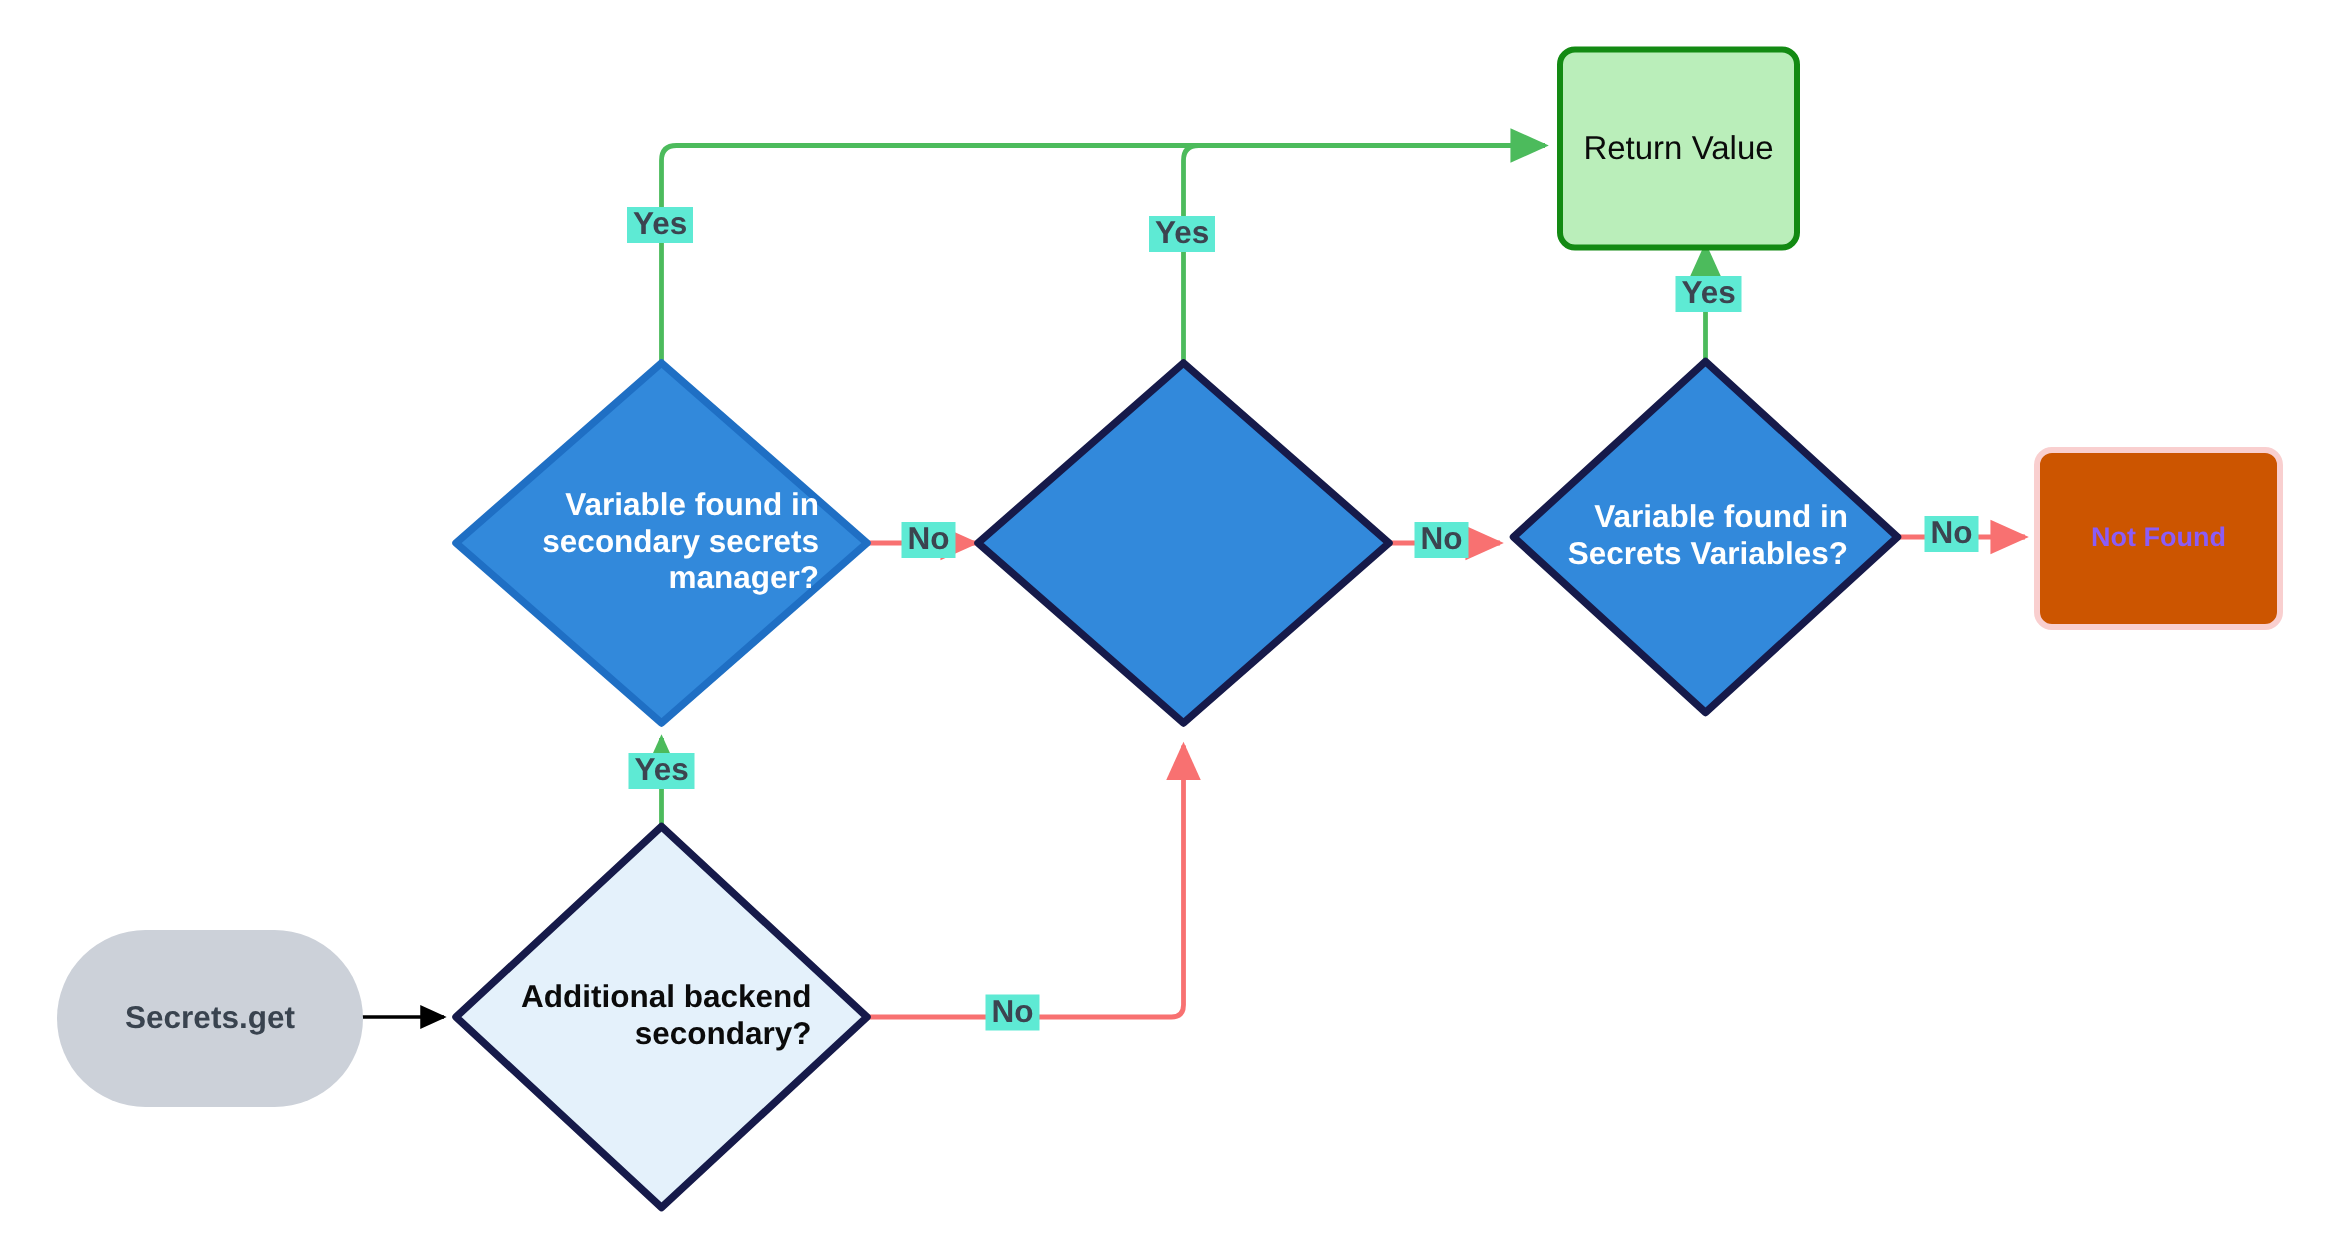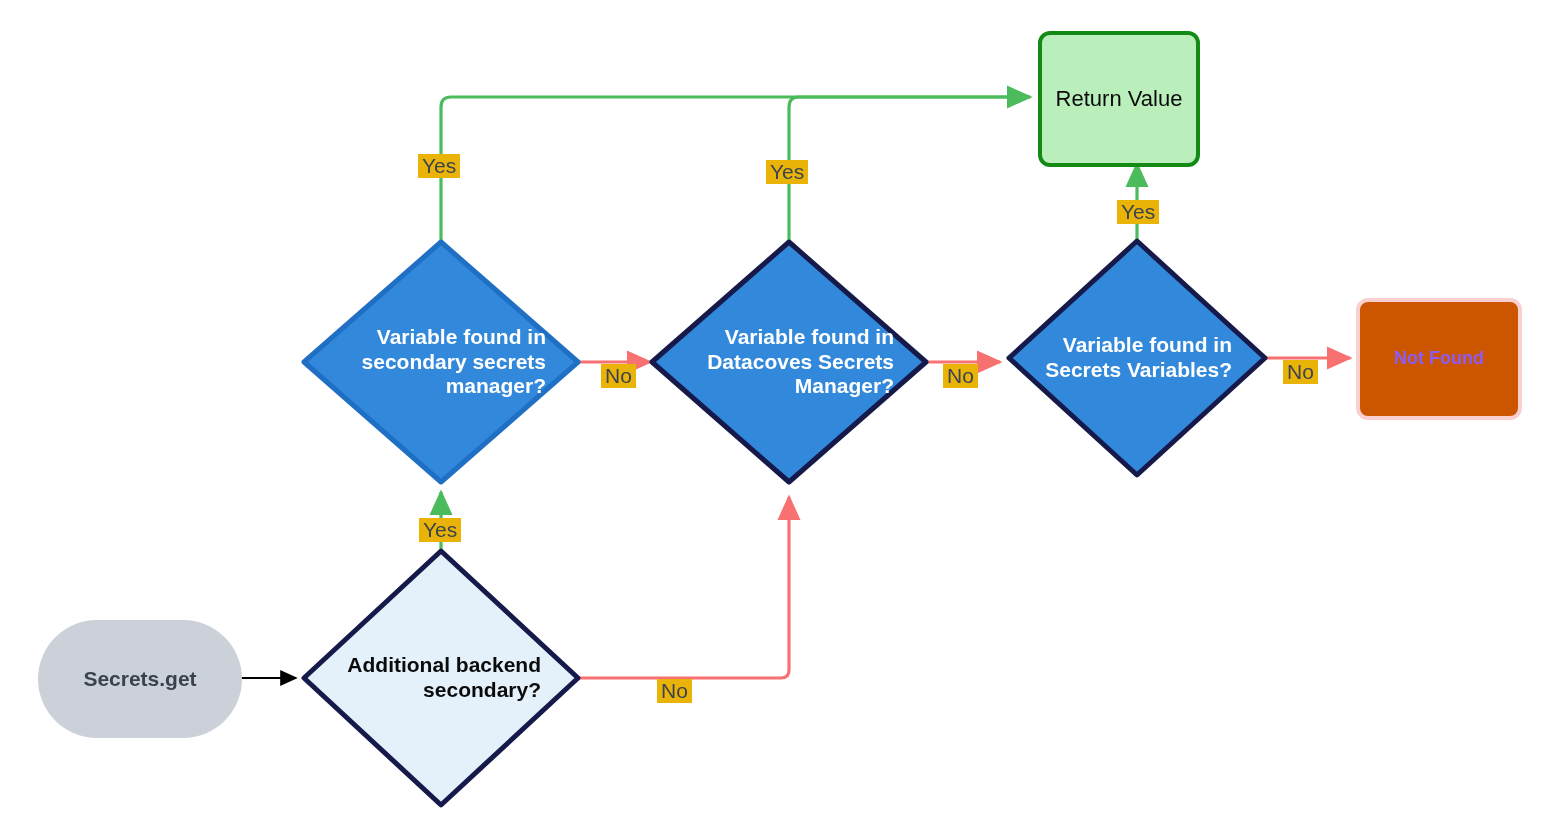--- a/index.html
+++ b/index.html
@@ -54,27 +54,26 @@
     color: #0b0b0b;
   }
   .lbl-notfound {
     font-size: 18px;
     font-weight: bold;
     color: #8b5cf6;
   }
   .edge-label {
     position: absolute;
     font-size: 21px;
-    font-weight: normal;
+    font-weight: bold;
     color: #3c4450;
-    background: #eab308;
+    background: #5eead4;
     padding: 0 4px;
     white-space: nowrap;
     pointer-events: none;
-    margin-top: 16px;
   }
 </style>
 </head>
 <body>
 
 <div id="flow-root">
 
   <svg id="flow-svg" viewBox="0 0 1560 840">
     <defs>
       <marker id="arrow-green" markerWidth="10" markerHeight="10" refX="7.2" refY="4" orient="auto" markerUnits="strokeWidth">
@@ -120,21 +119,20 @@
 
     <rect x="1358" y="300" width="162" height="118" rx="10" ry="10" fill="#cc5500" stroke="#f9cfcf" stroke-width="4"></rect>
   </svg>
 
   <div class="node-label lbl-terminal" style="left:38px; top:620px; width:204px; height:118px;">Secrets.get</div>
 
   <div class="node-label lbl-decision-light" style="left:341px; top:618px; width:200px; height:120px;">Additional backend secondary?</div>
 
   <div class="node-label lbl-decision-blue" style="left:336px; top:302px; width:210px; height:120px;">Variable found in secondary secrets manager?</div>
 
-  <div class="node-label lbl-decision-blue" style="left:684px; top:302px; width:210px; height:120px;">Variable found in Datacoves Secrets Manager?</div>
 
   <div class="node-label lbl-decision-blue" style="left:1042px; top:298px; width:190px; height:120px;">Variable found in Secrets Variables?</div>
 
   <div class="node-label lbl-return" style="left:1040px; top:33px; width:158px; height:132px;">Return Value</div>
 
   <div class="node-label lbl-notfound" style="left:1358px; top:300px; width:162px; height:118px;">Not Found</div>
 
   <div class="edge-label" style="left:418px; top:138px;">Yes</div>
 
   <div class="edge-label" style="left:766px; top:144px;">Yes</div>

